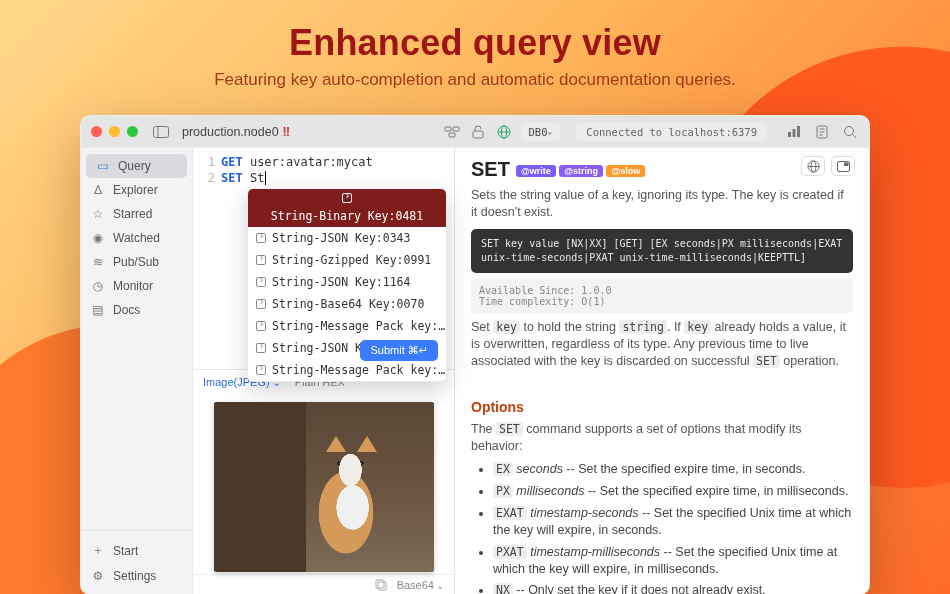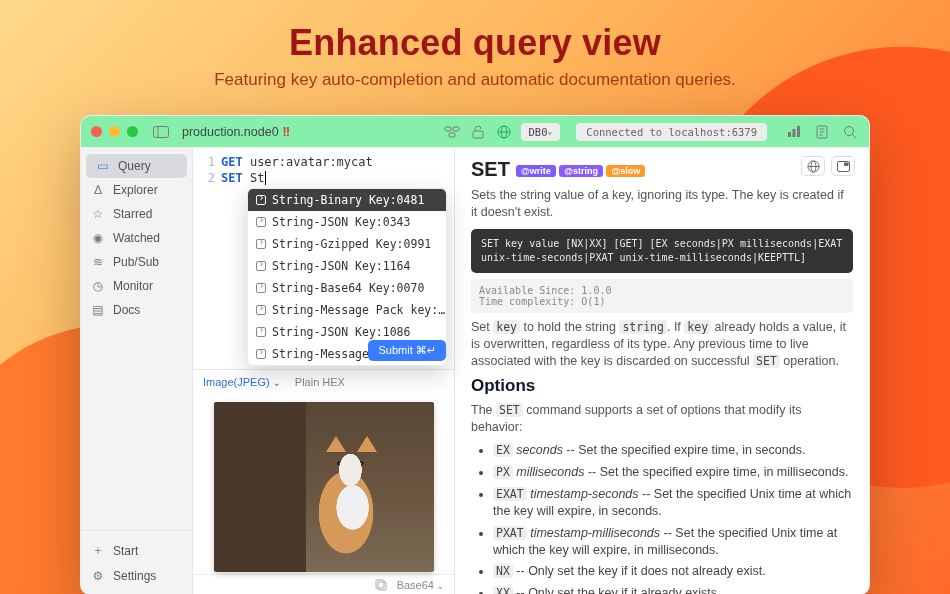--- a/index.html
+++ b/index.html
@@ -16,21 +16,21 @@
   .hero h1 { color: #9e1515; font-size: 36px; font-weight: 700; letter-spacing: .2px; }
   .hero p  { color: #a33a1a; font-size: 17px; margin-top: 6px; }
 
   .window {
     position: absolute; left: 80px; top: 115px; width: 790px; height: 480px;
     background: #fff; border-radius: 10px; box-shadow: 0 20px 60px rgba(0,0,0,.25);
     display: flex; flex-direction: column; overflow: hidden; border: 1px solid rgba(0,0,0,.08);
   }
 
   
-  .titlebar { height: 32px; display: flex; align-items: center; padding: 0 10px; gap: 8px; border-bottom: 1px solid #ececec; background: #86efac; }
+  .titlebar { height: 32px; display: flex; align-items: center; padding: 0 10px; gap: 8px; border-bottom: 1px solid #ececec; background: #e5e5e5; }
   .traffic { display: flex; gap: 7px; margin-right: 6px; }
   .dot { width: 11px; height: 11px; border-radius: 50%; }
   .dot.r { background:#ff5f57; } .dot.y { background:#febc2e; } .dot.g { background:#28c840; }
   .tb-icon { width: 18px; height: 18px; color:#7a7a7a; display:flex; align-items:center; justify-content:center; }
   .tb-title { font-size: 12.5px; color:#444; margin-left: 4px; display:flex; align-items:center; gap:4px;}
   .tb-warn { color:#d33; font-weight:700; }
   .tb-spacer { flex: 1; }
   .db-pill { font-family: ui-monospace, Menlo, monospace; font-size: 10.5px; background:#ececec; border-radius:4px; padding:3px 8px; color:#444; display:flex; align-items:center; gap:0; }
   .db-pill .chev { font-size:8px; }
   .conn { font-family: ui-monospace, Menlo, monospace; font-size:10.5px; background:#ececec; border-radius:4px; padding:3px 10px; color:#666; margin-left:8px;}
@@ -53,24 +53,24 @@
   .gutter { position:absolute; left:0; top:6px; width:22px; text-align:right; color:#b7b7b7; font-size:12px; }
   .gutter div { height:16px; line-height:16px; }
   .tok-cmd { color:#1f5fd8; font-weight:600; }
   .cursor { border-right:1px solid #000; animation: blink 1s steps(1) infinite; padding-right:1px;}
   @keyframes blink { 50% { border-color: transparent; } }
 
   .ac-popup { position:absolute; left:54px; top:40px; width:200px; background:#fff; border-radius:6px; box-shadow:0 8px 24px rgba(0,0,0,.18); border:1px solid rgba(0,0,0,.08); overflow:hidden; }
   .ac-item { display:flex; align-items:center; gap:6px; padding:4px 8px; font-size:11.5px; color:#333; white-space:nowrap; overflow:hidden; text-overflow:ellipsis;}
   .ac-item .kic { width:10px; height:10px; border:1px solid #888; border-radius:2px; display:inline-block; position:relative; flex-shrink:0;}
   .ac-item .kic::after { content:"›"; position:absolute; top:-4px; left:1.5px; font-size:10px; color:#888;}
-  .ac-item.sel { background:#404040; color:#fff; }
+  .ac-item.sel { background:#7f1d1d; color:#fff;flex-direction:column; }
   .ac-item.sel .kic { border-color:#fff; } .ac-item.sel .kic::after{ color:#fff; }
 
-  .submit-row { position:absolute; right:8px; bottom:8px;margin-top:17px; }
+  .submit-row { position:absolute; right:16px; bottom:8px;margin-top:17px; }
   .submit-btn { background:#3a7cff; color:#fff; border:none; border-radius:5px; padding:4px 10px; font-size:11px; display:flex; align-items:center; gap:6px;}
 
   .format-bar { display:flex; gap:14px; padding:6px 10px; font-size:11px; color:#888; }
   .format-bar .active { color:#2f6fe0; font-weight:500; }
   .format-bar .active::after { content:" ⌄"; font-size:10px;}
 
   .preview { flex:1; display:flex; justify-content:center; padding:8px 10px 2px; }
   .cat {
     width: 220px; height: 170px; border-radius:2px; box-shadow:0 2px 6px rgba(0,0,0,.2);
     background:
@@ -95,21 +95,21 @@
   .doc-head { display:flex; align-items:center; gap:6px; }
   .doc-head h2 { font-size:20px; font-weight:700; color:#222; }
   .badge { font-size:9px; color:#fff; border-radius:3px; padding:1px 5px; font-weight:600;}
   .b-write{background:#7a5cff;} .b-string{background:#8b5cf6;} .b-slow{background:#ff9a2a;}
   .doc-tools { position:absolute; right:14px; top:8px; display:flex; gap:6px;}
   .tool-pill { width:24px; height:20px; border:1px solid #ddd; border-radius:5px; display:flex; align-items:center; justify-content:center; color:#666; font-size:12px;}
   .doc p { margin-top:6px; line-height:1.35; color:#555; }
   .syn { margin-top:8px; background:#333; color:#e8e8e8; font-family: ui-monospace, Menlo, monospace; font-size:10px; padding:8px 10px; border-radius:5px; line-height:1.4; white-space:pre-wrap;}
   .meta { margin-top:6px; font-family: ui-monospace, Menlo, monospace; font-size:10px; color:#888; background:#f3f3f3; padding:6px 8px; border-radius:4px; white-space:pre-line;}
   code { background:#eee; padding:0 3px; border-radius:3px; font-family: ui-monospace, Menlo, monospace; font-size:11.5px; color:#444;}
-  .doc h3 { font-size:17px; font-weight:700; margin-top:7px; color:#0f172a;}
+  .doc h3 { font-size:14px; font-weight:700; margin-top:30px; color:#c2410c;}
   .doc ul { margin:6px 0 0 22px; }
   .doc li { margin-bottom:5px; line-height:1.35; color:#444;}
   em { font-style: italic; }
 
   svg { display:block; }
 </style>
 </head>
 <body>
 
 <div class="hero">

